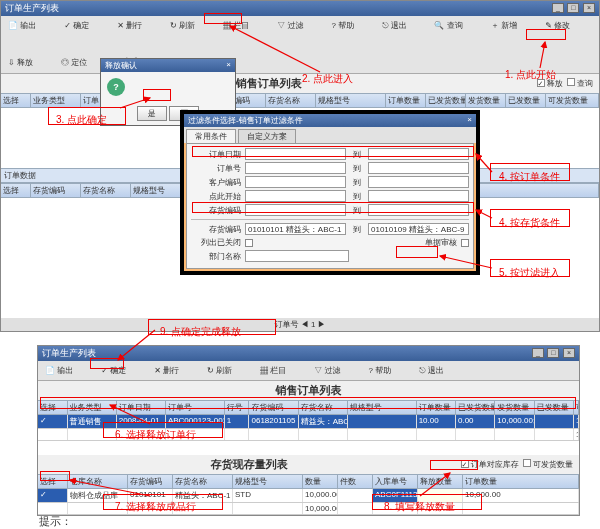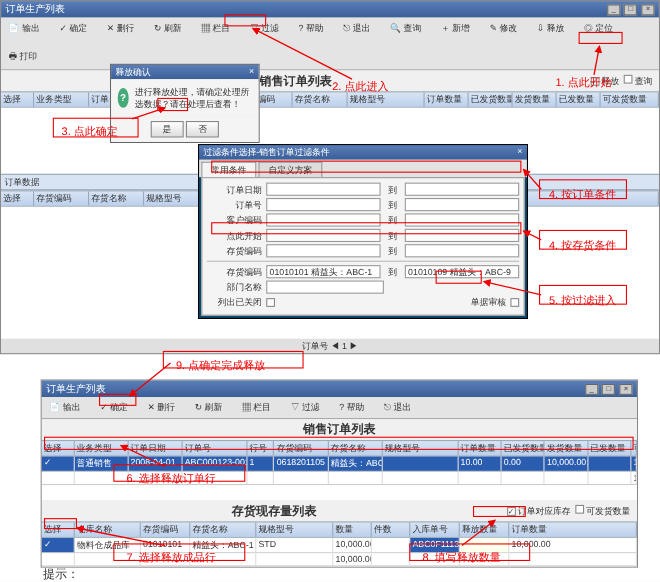--- a/index.html
+++ b/index.html
@@ -1,42 +1,42 @@
 <!DOCTYPE html>
 <html><head>
 <meta charset="utf-8">
 <style>
   * { box-sizing: border-box; margin: 0; padding: 0; font-family: "SimSun", "Microsoft YaHei", sans-serif; }
   body { background: #fff; width: 600px; font-size: 9px; color: #333; }
   
   .window { border: 1px solid #888; background: #e8e8e8; margin-bottom: 6px; }
   .titlebar { background: linear-gradient(#5a7fb8, #3a5f98); color: #fff; padding: 1px 4px; font-size: 9px; display: flex; justify-content: space-between; }
   .titlebar .wincontrols span { display: inline-block; width: 12px; height: 10px; background: #ccc; border: 1px solid #666; margin-left: 1px; text-align: center; line-height: 8px; font-size: 7px; color: #333;}
-  .toolbar { background: #e4e4e4; border-bottom: 1px solid #aaa; padding: 2px 3px; display: flex; gap: 10px; flex-wrap: wrap; font-size: 8px; align-items:center;}
+  .toolbar { background: #e4e4e4; border-bottom: 1px solid #aaa; padding: 2px 3px; display: flex; gap: 20px; flex-wrap: wrap; font-size: 8px; align-items:center;}
   .tb-btn { padding: 1px 3px; border: 1px solid transparent; white-space: nowrap; color: #333; }
   .titlearea { text-align: center; font-weight: bold; font-size: 11px; padding: 2px 0; background: #f0f0f0; display:flex; align-items:center;}
   .titlearea .title-center{flex:1}
   .titlearea .right-chk{font-size:8px;font-weight:normal;display:flex;gap:4px;padding-right:6px;}
   .chk{display:inline-block;border:1px solid #888;width:8px;height:8px;background:#fff;font-size:7px;line-height:7px;text-align:center;}
 
   .colhdr { background: linear-gradient(#d8e4f4, #bcd0ec); display: flex; font-size: 8px; border-top: 1px solid #9ab; border-bottom: 1px solid #9ab;}
   .colhdr > div { border-right: 1px solid #9ab; padding: 1px 2px; overflow: hidden; white-space: nowrap; }
   .row { display: flex; font-size: 8px; background: #fff; border-bottom: 1px solid #ccc; }
   .row > div { border-right: 1px solid #ddd; padding: 1px 2px; overflow: hidden; white-space: nowrap; }
   .row.sel { background: #2a5db0; color: #fff; }
   .blank { background: #fff; height: 20px; }
 
   .subwin { border: 1px solid #666; background: #e6e6e6; position: absolute; }
   .subtitle { background: linear-gradient(#5a7fb8,#3a5f98); color:#fff; padding:1px 4px; font-size:8px; display:flex; justify-content:space-between;}
   .msgbody { padding: 6px; display:flex; align-items:center; gap:6px; background:#f4f4f4;}
   .icon-q { width:18px;height:18px;border-radius:50%;background:#4a7;display:flex;align-items:center;justify-content:center;color:#fff;font-weight:bold;}
   .msgbtns { text-align:center; padding:4px; background:#f4f4f4;}
   .btn { display:inline-block; border:1px solid #888; background:linear-gradient(#fff,#ddd); padding:1px 10px; font-size:8px; }
 
-  .filterwin { border:1px solid #000000; background:#0c4a6e;margin-top:21px; }
+  .filterwin { border:4px solid #000000; background:#fdba74; }
   .tabs { display:flex; background:#e2e2e2; font-size:8px; padding-top:2px;}
   .tab { padding:1px 8px; border:1px solid #999; border-bottom:none; background:#ddd; margin-left:2px;}
   .tab.act{background:#f4f4f4;}
   .filterbody { background:#f4f4f4; border:1px solid #999; margin:0 2px 2px 2px; padding:4px; }
   .frow { display:flex; align-items:center; font-size:8px; margin-bottom:2px; gap:4px;}
   .flabel{width:50px; text-align:right;}
   .fbox{flex:1; height:12px; border:1px solid #999; background:#fff; font-size:8px; padding:0 2px;}
   .fsep{width:14px; text-align:center;}
   .filterfoot{text-align:right;padding:4px;}
   .callout-label { position:absolute; color:#e00; font-size:10px; white-space:nowrap; font-weight:normal;}
@@ -120,21 +120,20 @@
   <div class="footer-status"><span>订单号</span> ◀ 1 ▶</div>
 </div>
 
 <div class="subwin" style="left:100px;top:58px;width:136px;">
   <div class="subtitle">
         <span>释放确认</span>
         <span>×</span>
       </div>
   <div class="msgbody">
     <div class="icon-q">?</div>
-    <div style="font-size:8px;">进行释放处理，请确定处理所选数据？请在处理后查看！</div>
   </div>
   <div class="msgbtns">
     <span class="btn">是</span>
     <span class="btn">否</span>
   </div>
 </div>
 
 <div class="subwin filterwin" style="left:180px;top:110px;width:300px;">
   <div class="subtitle">
         <span>过滤条件选择-销售订单过滤条件</span>
@@ -176,31 +175,31 @@
           <span class="fbox"></span>
         </div>
     <div style="height:1px;background:#bbb;margin:3px 0;"></div>
     <div class="frow">
           <span class="flabel">存货编码</span>
           <span class="fbox">01010101  精益头：ABC-1</span>
           <span class="fsep">到</span>
           <span class="fbox">01010109  精益头：ABC-9</span>
         </div>
     <div class="frow">
-          <span class="flabel">部门名称</span>
-          <span class="fbox"></span>
-          <span class="fsep"></span>
-          <span style="flex:1"></span>
-        </div>
-    <div class="frow">
           <span class="flabel">列出已关闭</span>
           <span class="chk"></span>
           <span style="flex:1"></span>
           <span>单据审核</span> 
           <span class="chk"></span>
+        </div>
+    <div class="frow">
+          <span class="flabel">部门名称</span>
+          <span class="fbox"></span>
+          <span class="fsep"></span>
+          <span style="flex:1"></span>
         </div>
   </div>
 </div>
 
 <div class="redbox" style="left:526px;top:29px;width:40px;height:11px;"></div>
 <div class="callout-label" style="left:505px;top:68px;">1. 点此开始</div>
 
 <div class="redbox" style="left:204px;top:13px;width:38px;height:11px;"></div>
 <div class="callout-label" style="left:302px;top:72px;">2. 点此进入</div>
 

